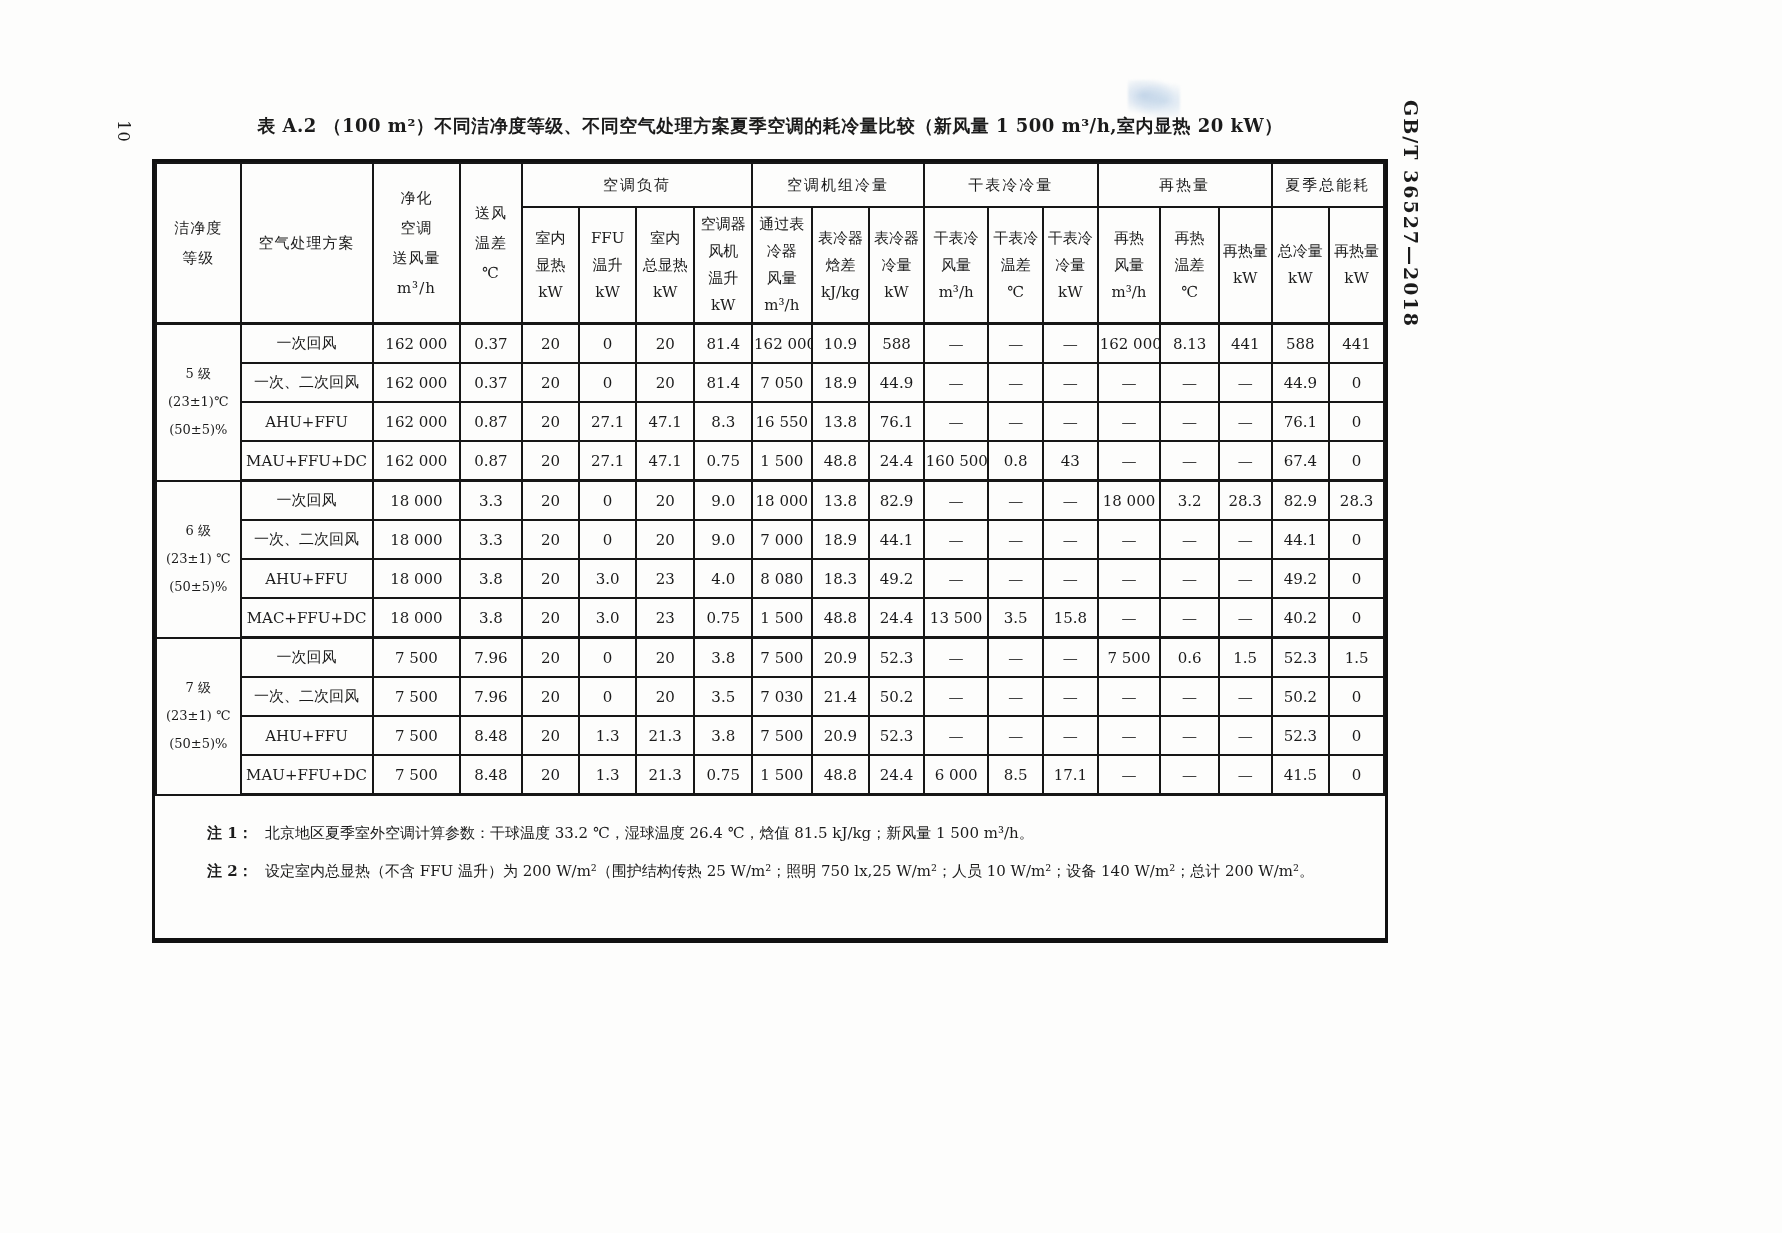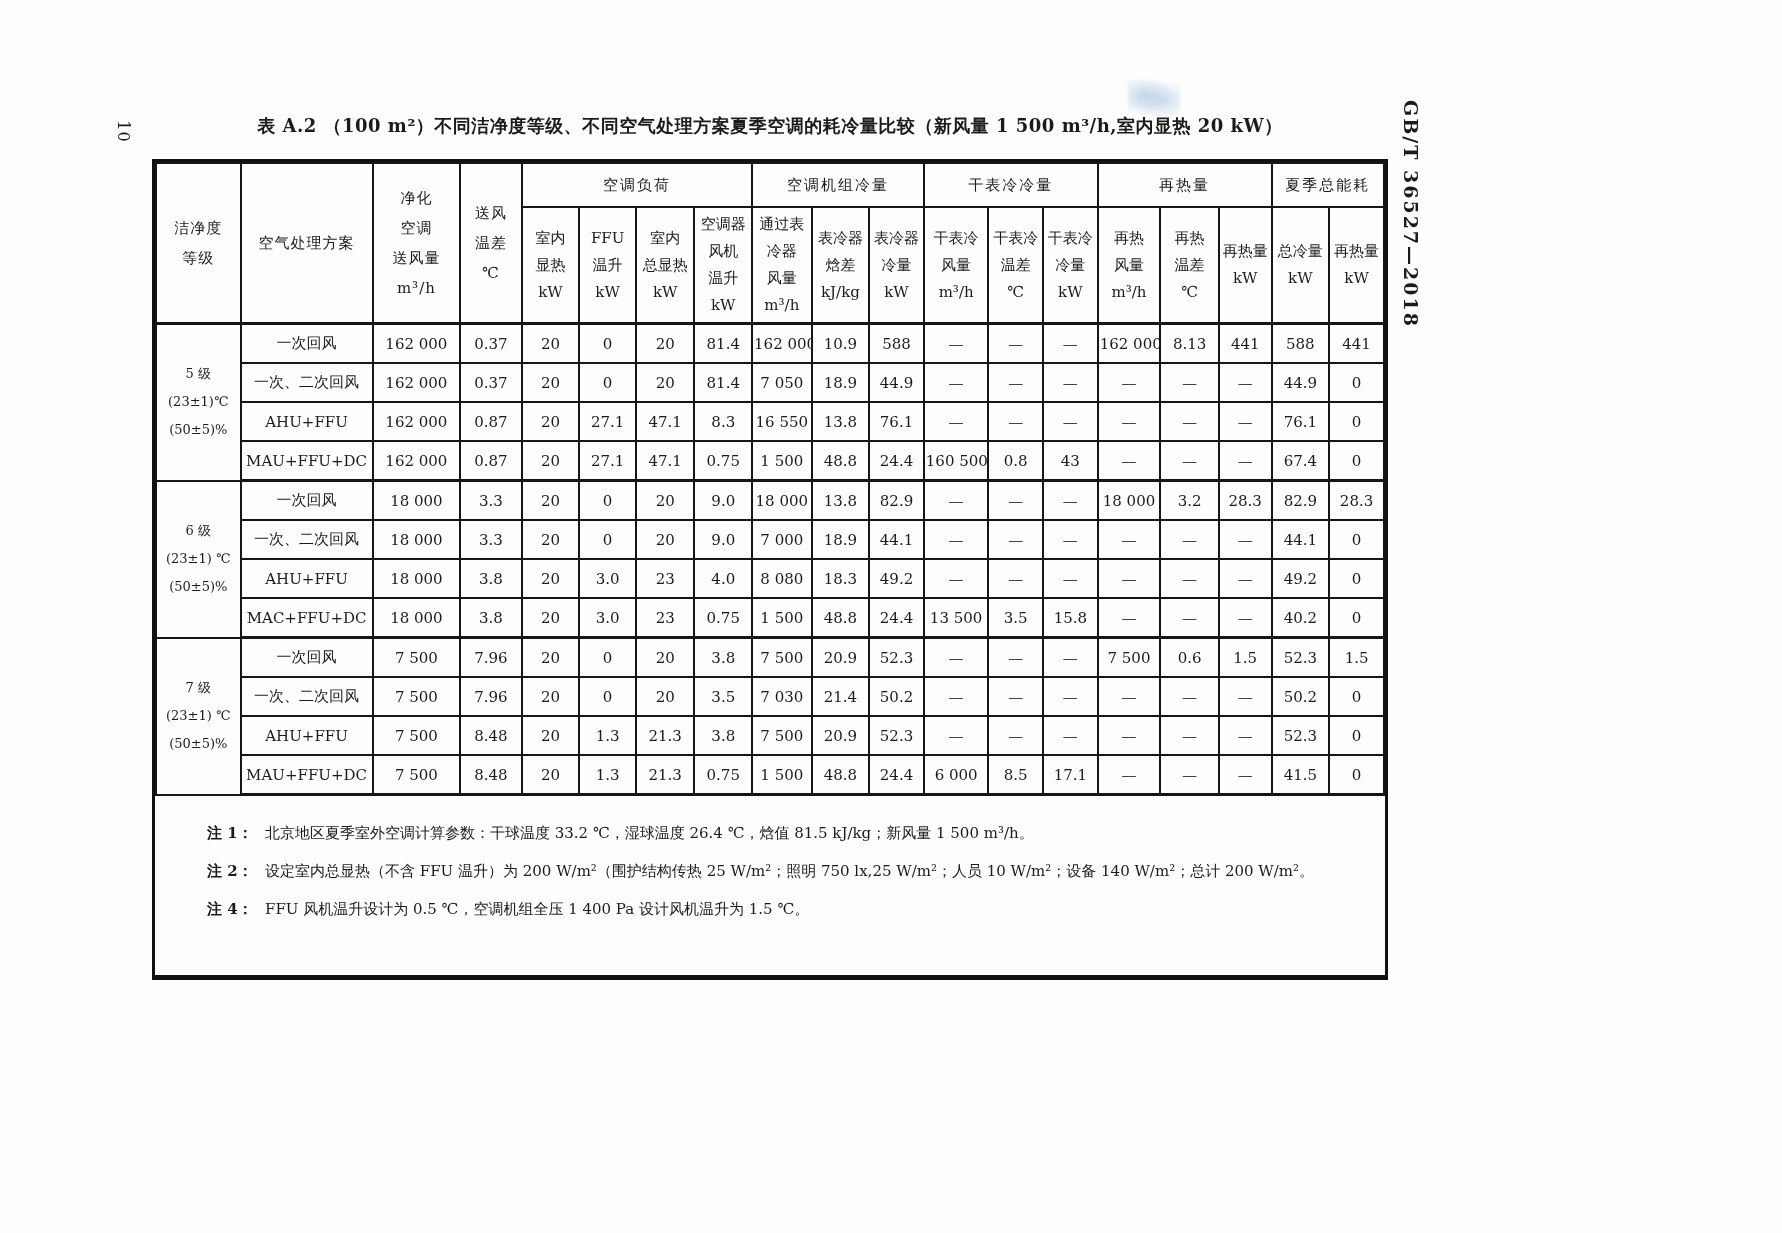--- a/index.html
+++ b/index.html
@@ -459,19 +459,15 @@
       </table>
     <div id="notes" class="notes">
         <div class="note">
           <span class="note-label">注 1：</span>
           <span class="note-text">北京地区夏季室外空调计算参数：干球温度 33.2 ℃，湿球温度 26.4 ℃，焓值 81.5 kJ/kg；新风量 1 500 m³/h。</span>
         </div>
         <div class="note">
           <span class="note-label">注 2：</span>
           <span class="note-text">设定室内总显热（不含 FFU 温升）为 200 W/m²（围护结构传热 25 W/m²；照明 750 lx,25 W/m²；人员 10 W/m²；设备 140 W/m²；总计 200 W/m²。</span>
         </div>
-        <div class="note">
-          <span class="note-label">注 4：</span>
-          <span class="note-text">FFU 风机温升设计为 0.5 ℃，空调机组全压 1 400 Pa 设计风机温升为 1.5 ℃。</span>
-        </div>
       </div>
   </div>
 </div>
 
 </body></html>

